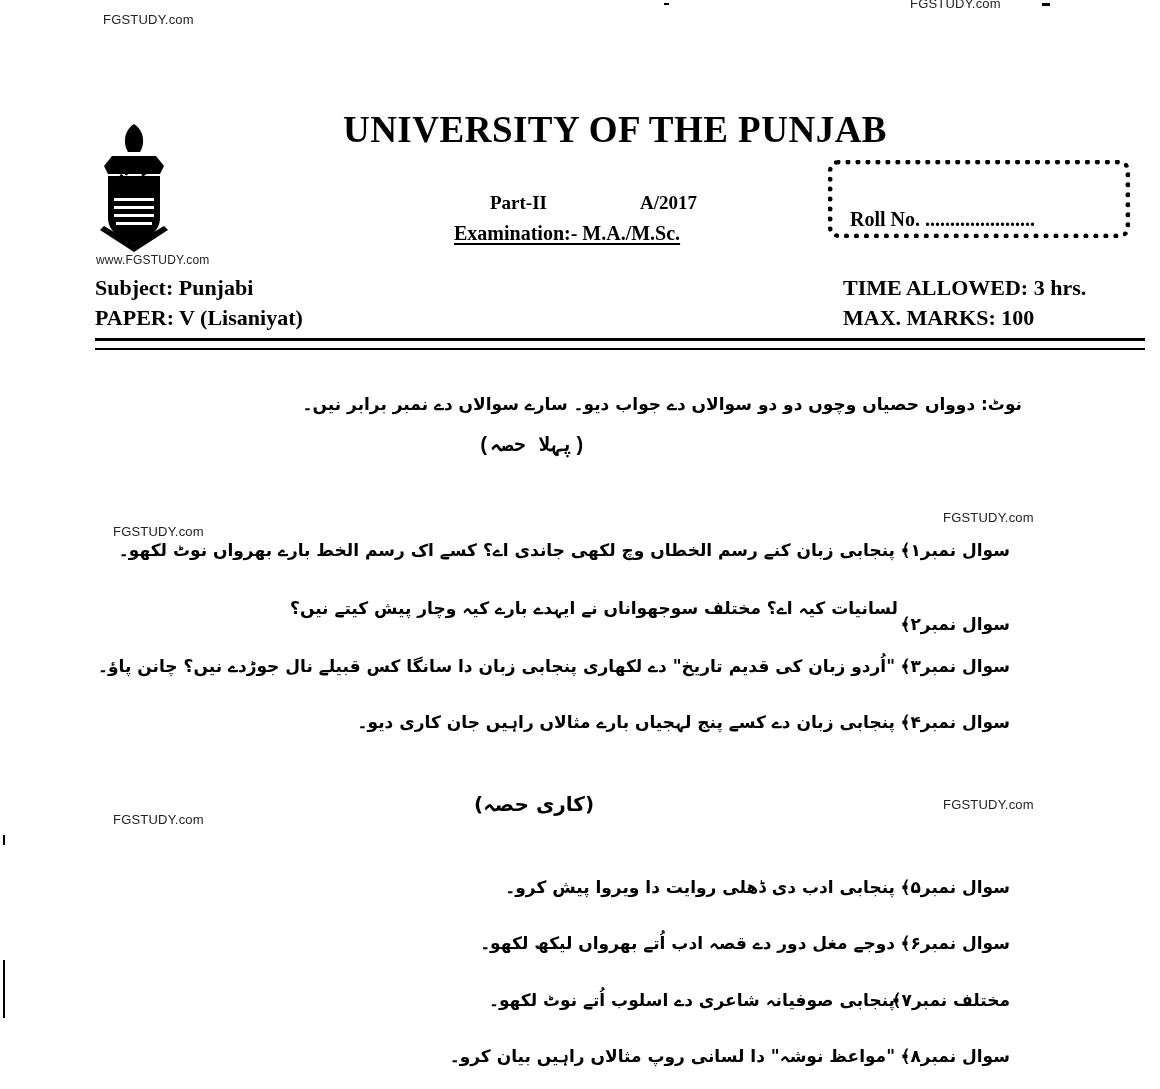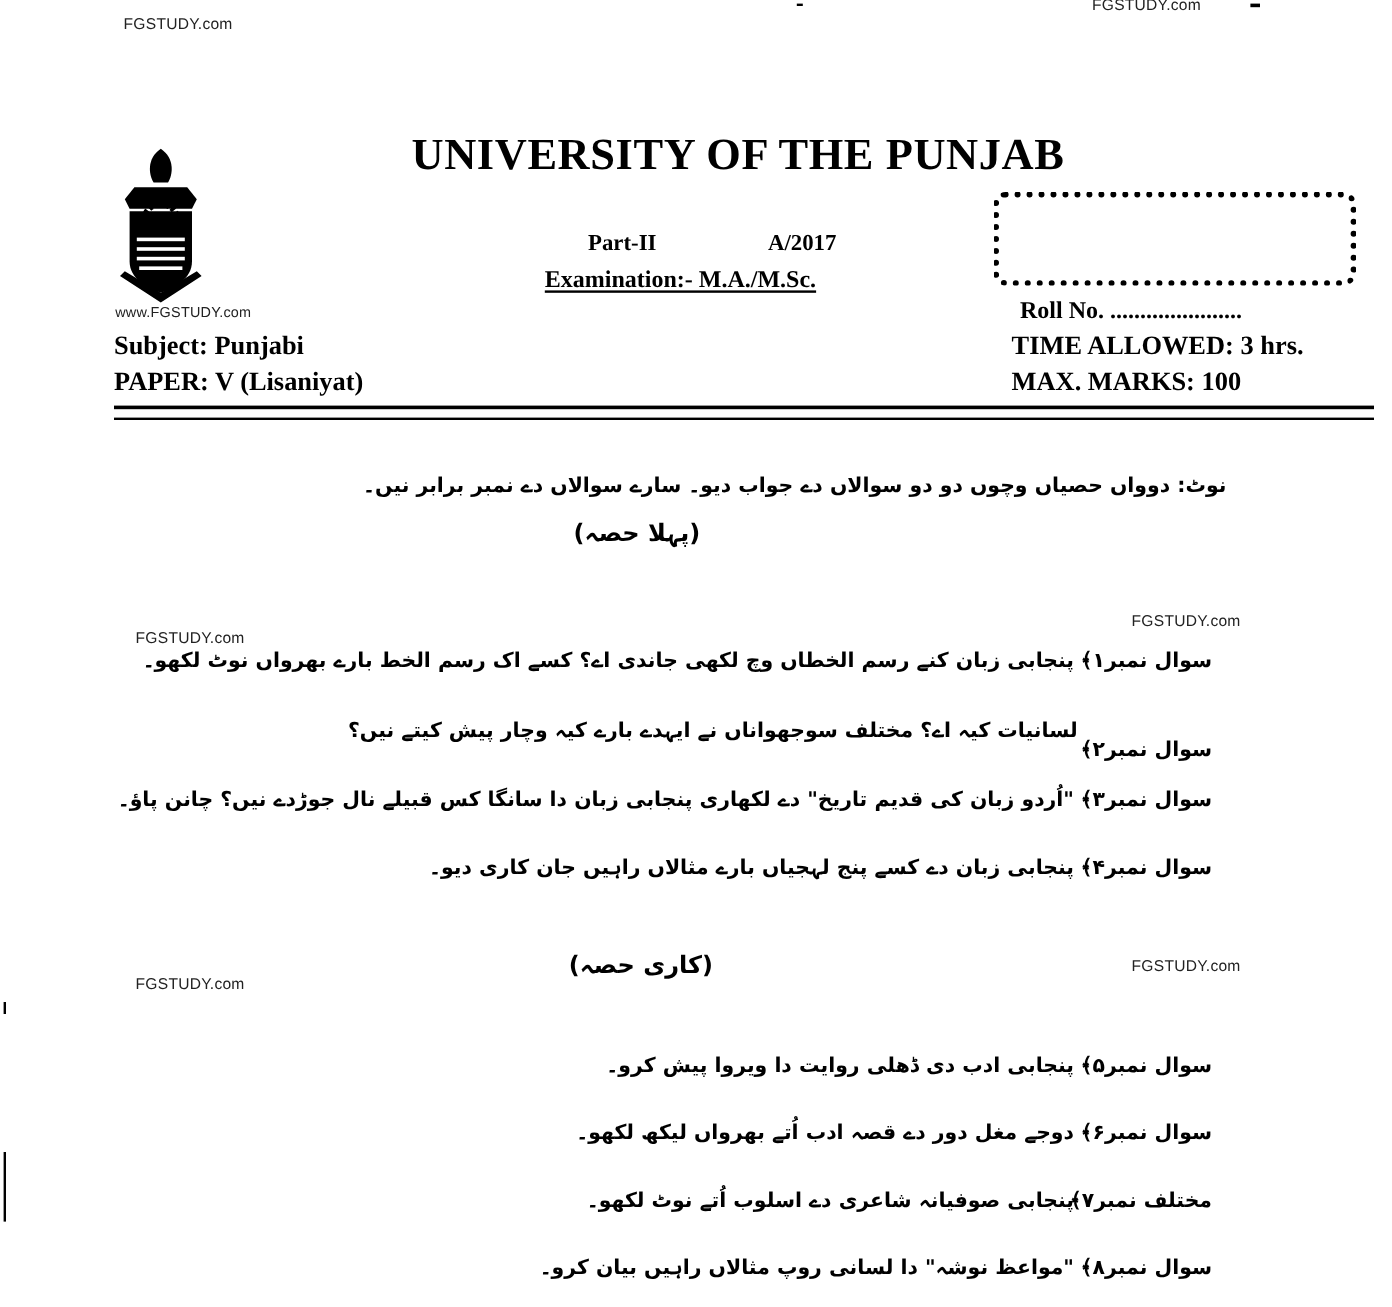--- a/index.html
+++ b/index.html
@@ -41,32 +41,32 @@
     <path d="M2 108 L36 130 L70 108 L66 104 L36 122 L6 104Z" fill="#000"></path>
   </svg>
 </div>
 <div class="abs wm" style="left:96px;top:253px;font-size:12px;">www.FGSTUDY.com</div>
 
 <div class="abs part" style="left:490px;top:192px;">Part-II</div>
 <div class="abs part" style="left:640px;top:192px;">A/2017</div>
 <div class="abs part u" style="left:454px;top:222px;font-size:20px;">Examination:- M.A./M.Sc.</div>
 
 <div class="abs rollbox"></div>
-<div class="abs part" style="left:850px;top:208px;font-size:20px;margin-top:40px;">Roll No. ......................</div>
+<div class="abs part" style="left:850px;top:208px;font-size:20px;">Roll No. ......................</div>
 
 <div class="abs hdr" style="left:95px;top:275px;">Subject: Punjabi</div>
 <div class="abs hdr" style="left:95px;top:305px;">PAPER: V (Lisaniyat)</div>
 <div class="abs hdr" style="left:843px;top:275px;">TIME ALLOWED: 3 hrs.</div>
 <div class="abs hdr" style="left:843px;top:305px;">MAX. MARKS: 100</div>
 
 <div class="abs rule"></div>
 
 <div class="abs urdu" style="right:138px;top:394px;">نوٹ: دوواں حصیاں وچوں دو دو سوالاں دے جواب دیو۔ سارے سوالاں دے نمبر برابر نیں۔</div>
 
-<div class="abs urdu" style="left:478px;top:432px;font-size:20px;">(پہلا حصہ)</div>
+<div class="abs urdu" style="left:478px;top:432px;font-size:20px;font-family:Liberation Mono, monospace;">(پہلا حصہ)</div>
 
 <div class="abs wm" style="left:943px;top:510px;">FGSTUDY.com</div>
 <div class="abs wm" style="left:113px;top:524px;">FGSTUDY.com</div>
 
 <div class="abs urdu qlabel" style="top:540px;">سوال نمبر۱﴾</div>
 <div class="abs urdu qtext" style="top:540px;">پنجابی زبان کنے رسم الخطاں وچ لکھی جاندی اے؟ کسے اک رسم الخط بارے بھرواں نوٹ لکھو۔</div>
 
 <div class="abs urdu qlabel" style="top:614px;">سوال نمبر۲﴾</div>
 <div class="abs urdu" style="right:262px;top:598px;">لسانیات کیہ اے؟ مختلف سوجھواناں نے ایہدے بارے کیہ وچار پیش کیتے نیں؟</div>
 

